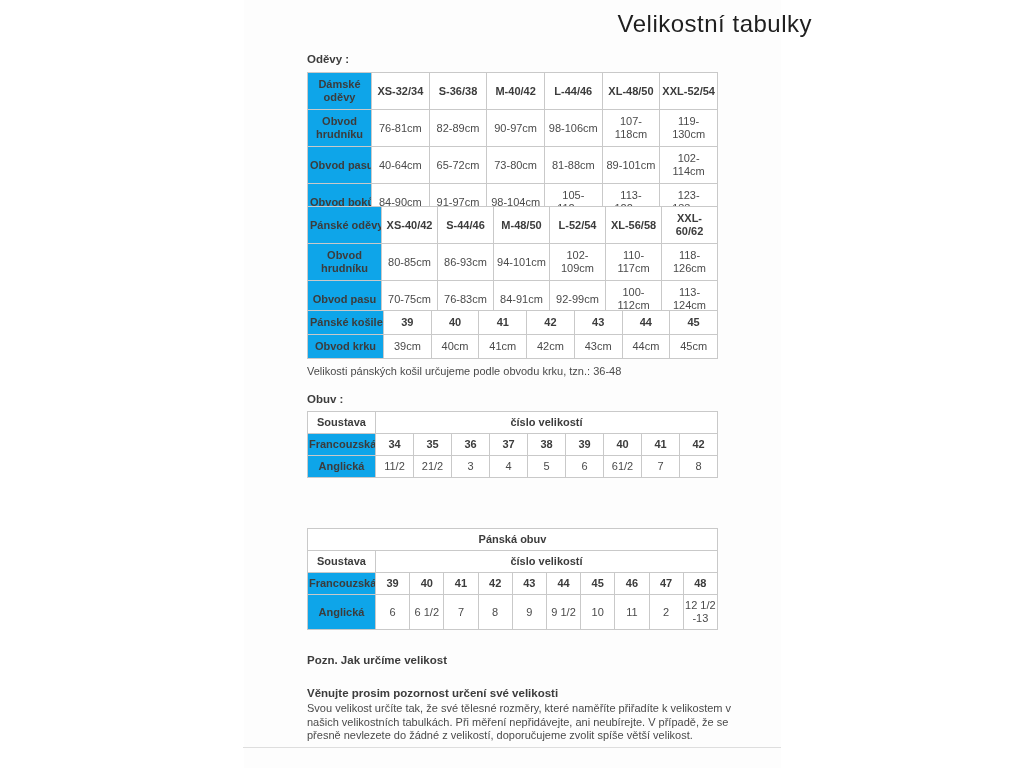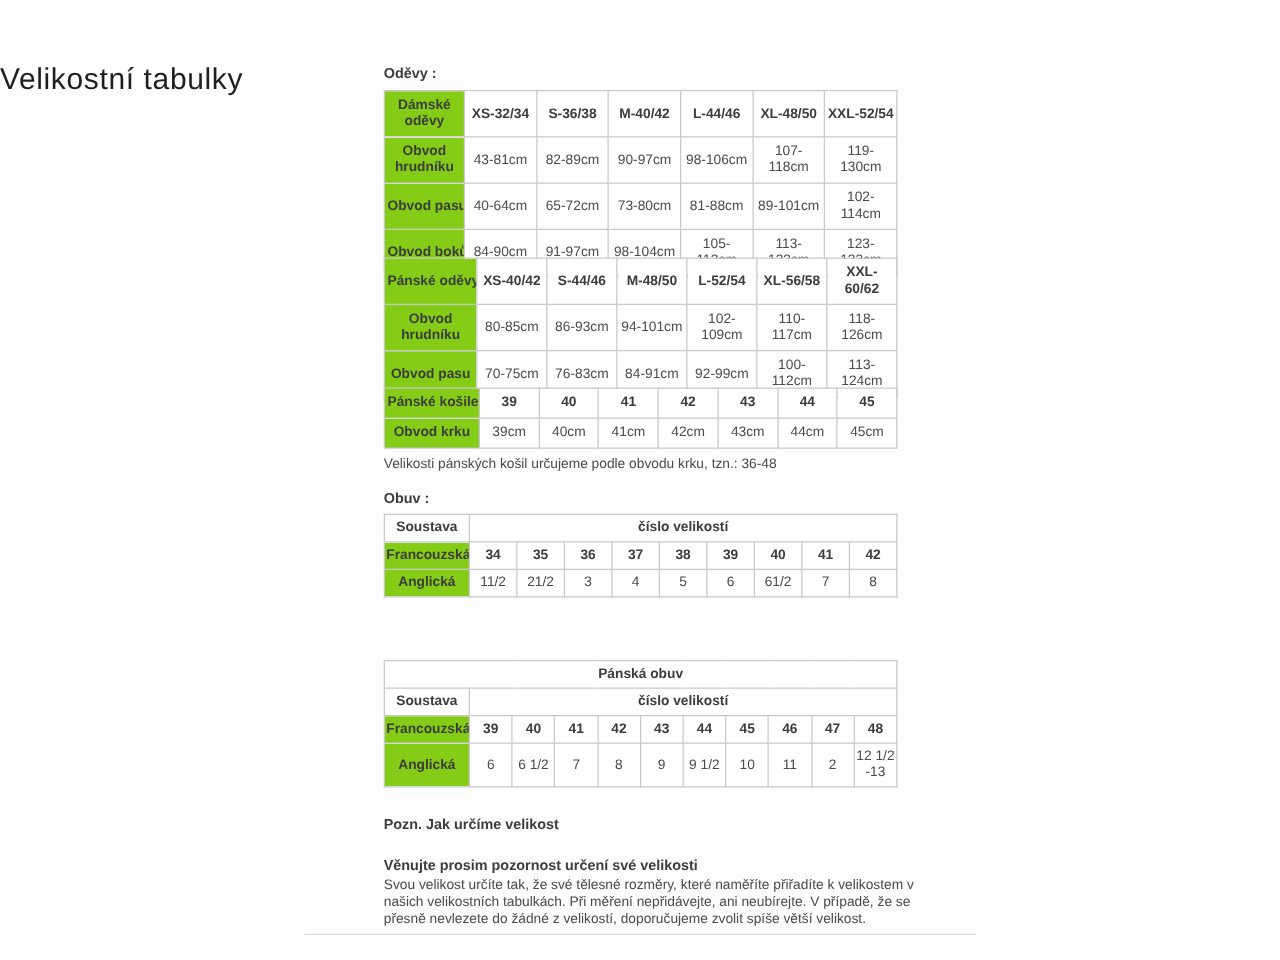--- a/index.html
+++ b/index.html
@@ -10,43 +10,42 @@
     position:relative;
     overflow:hidden;
   }
   .content-col {
     position:absolute; left:244px; top:0;
     width:537px; height:768px;
     background:#fdfdfd;
   }
   .page-title {
     position:absolute; top:10px; left:0; width:812px;
-    text-align:left;
+    text-align:right;
     font-size:24px; font-weight:400; color:#1f1f1f;
     letter-spacing:0.5px;
-    margin-top:40px;
   }
   .sec-label {
     position:absolute; left:307px;
     font-size:11.5px; font-weight:700; color:#3c3c3c;
   }
   table {
     position:absolute; left:307px;
     border-collapse:collapse; table-layout:fixed;
     width:411px;
     font-size:11px;
   }
   td {
     border:1px solid #c9c9c9;
     text-align:center; vertical-align:middle;
     padding:5px 2px; line-height:13px;
     color:#4a4a4a; background:#ffffff;
     overflow:hidden;
   }
-  td.lbl { background:#84cc16; font-weight:700; color:#3c3c3c;text-align:center; }
+  td.lbl { background:#0ea5e9; font-weight:700; color:#3c3c3c;text-align:center; }
   td.b   { font-weight:700; color:#3c3c3c; }
   td.nw  { white-space:nowrap; }
   .shoes td { padding:4px 1px; }
   #t1 { top:72px; }
   #t2 { top:206px; }
   #t3 { top:310px;border-radius:17px; }
   #t4 { top:411px; }
   #t5 { top:528px;padding-left:30px; }
   #clothing-label { top:53px; }
   #shoes-label { top:393px; }
@@ -95,21 +94,21 @@
     <td class="lbl">Dámské oděvy</td>
     <td class="b">XS-32/34</td>
     <td class="b">S-36/38</td>
     <td class="b">M-40/42</td>
     <td class="b">L-44/46</td>
     <td class="b">XL-48/50</td>
     <td class="b">XXL-52/54</td>
   </tr>
   <tr>
     <td class="lbl">Obvod hrudníku</td>
-    <td>43-81cm</td>
+    <td>76-81cm</td>
     <td>82-89cm</td>
     <td>90-97cm</td>
     <td>98-106cm</td>
     <td>107-118cm</td>
     <td>119-130cm</td>
   </tr>
   <tr>
     <td class="lbl nw">Obvod pasu</td>
     <td>40-64cm</td>
     <td>65-72cm</td>

